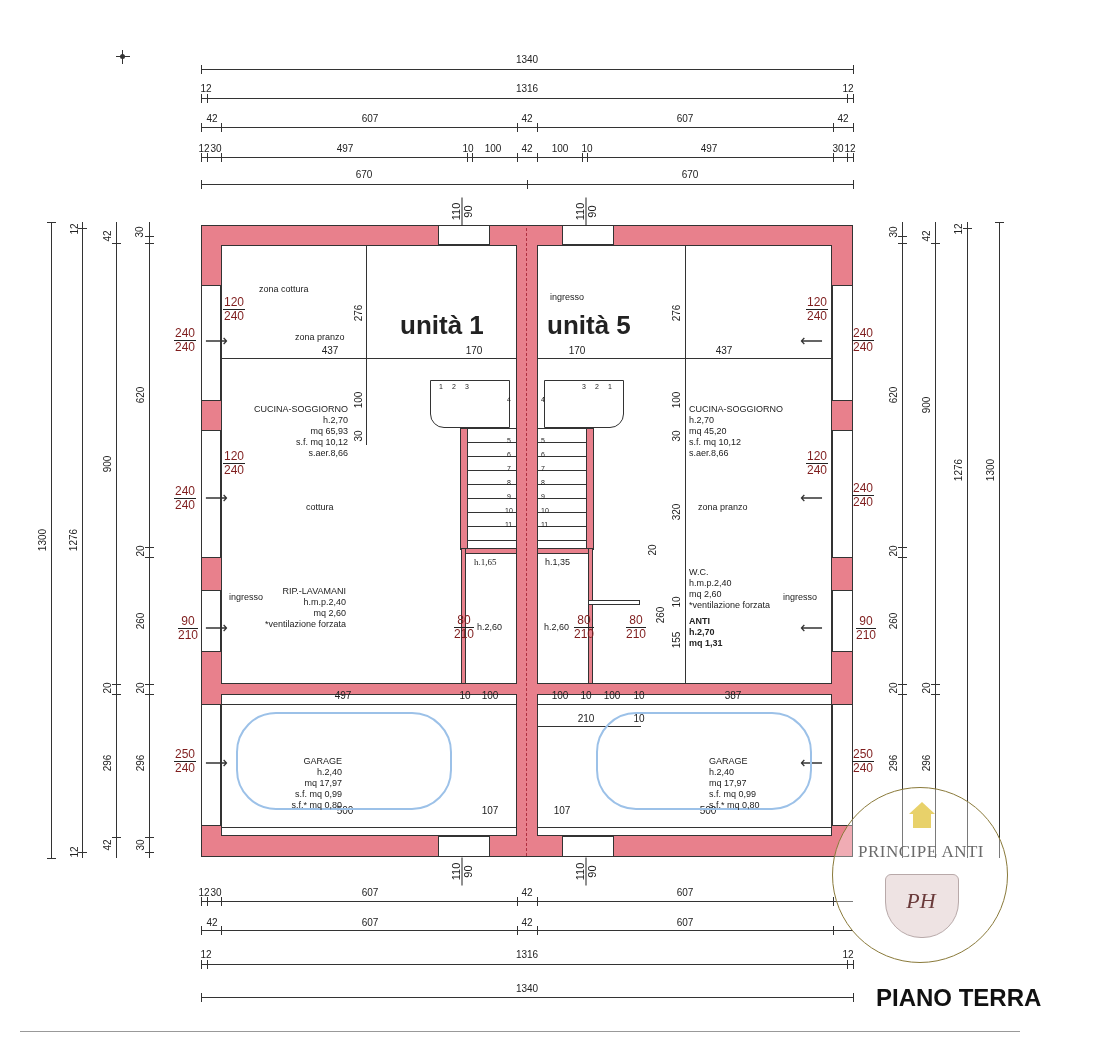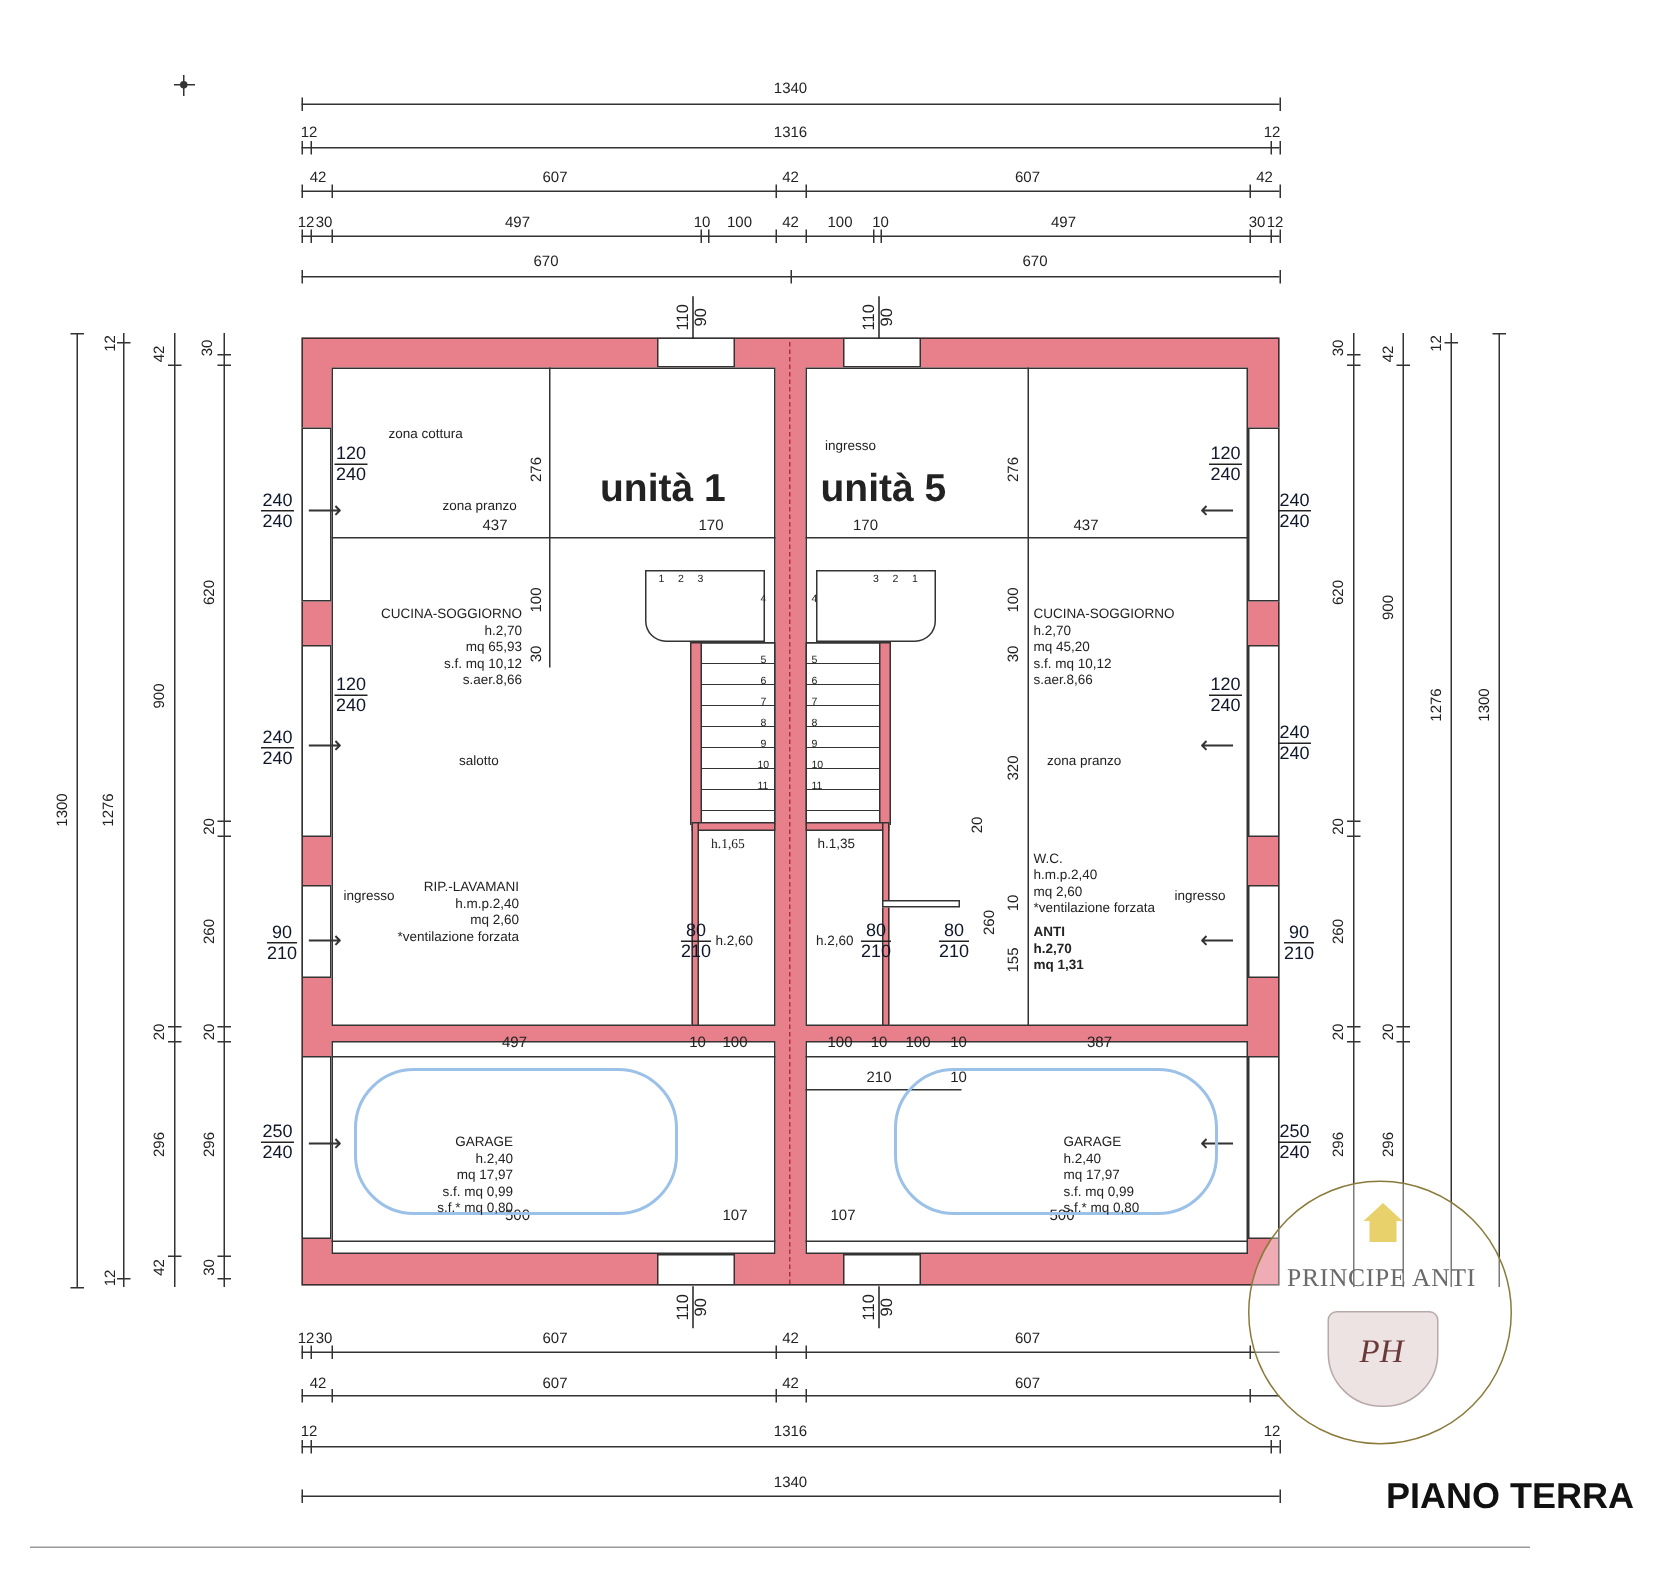--- a/index.html
+++ b/index.html
@@ -7,21 +7,21 @@
   .abs { position:absolute; }
   .dimline { position:absolute; height:1px; background:#333; }
   .vdimline { position:absolute; width:1px; background:#333; }
   .tick { position:absolute; width:1px; height:9px; background:#333; }
   .htick { position:absolute; height:1px; width:9px; background:#333; }
   .dimtxt { position:absolute; font-size:10px; color:#222; white-space:nowrap; transform:translateX(-50%); }
   .vdimtxt { position:absolute; font-size:10px; color:#222; white-space:nowrap; transform:translate(-50%,-50%) rotate(-90deg); }
   .wall { position:absolute; background:#e8808c; border:1px solid #333; box-sizing:border-box; }
   .room { position:absolute; background:#fff; border:1px solid #333; box-sizing:border-box; }
   .win { position:absolute; background:#fff; border:1px solid #333; box-sizing:border-box; }
-  .frac { position:absolute; font-size:12px; line-height:13px; text-align:center; color:#0f172a; }
+  .frac { position:absolute; font-size:12px; line-height:13px; text-align:center; color:#7f1d1d; }
   .frac .num { border-bottom:1px solid #222; display:block; padding:0 1px; }
   .vfrac { position:absolute; font-size:11px; line-height:11px; text-align:center; color:#222; transform:rotate(-90deg); transform-origin:center; }
   .vfrac .num { border-bottom:1px solid #222; display:block; }
   .lbl { position:absolute; font-size:9px; line-height:11px; color:#222; white-space:nowrap; }
   .lbl.r { text-align:right; }
   .unit { position:absolute; font-size:26px; font-weight:bold; color:#222; white-space:nowrap; }
   .step { position:absolute; font-size:7px; color:#222; }
   .arrow { position:absolute; font-size:16px; color:#333; line-height:16px; }
   .car { position:absolute; border:2px solid #9cc1e8; border-radius:40px; box-sizing:border-box; }
   .title { position:absolute; font-size:24px; font-weight:bold; color:#111; white-space:nowrap; }
@@ -245,21 +245,21 @@
     <span class="vdimtxt" style="left:358px;top:436px;">30</span>
     <span class="lbl" style="left:259px;top:284px;">zona cottura</span>
     <span class="lbl" style="left:295px;top:332px;">zona pranzo</span>
     <div class="lbl r" style="left:230px;top:404px;width:118px;">
       <div>CUCINA-SOGGIORNO</div>
       <div>h.2,70</div>
       <div>mq 65,93</div>
       <div>s.f. mq 10,12</div>
       <div>s.aer.8,66</div>
     </div>
-    <span class="lbl" style="left:306px;top:502px;">salotto</span>
+    <span class="lbl" style="left:306px;top:502px;">cottura</span>
     <span class="lbl" style="left:229px;top:592px;">ingresso</span>
     <div class="lbl r" style="left:250px;top:586px;width:96px;">
       <div>RIP.-LAVAMANI</div>
       <div>h.m.p.2,40</div>
       <div>mq 2,60</div>
       <div>*ventilazione forzata</div>
     </div>
 
     <div class="abs" style="left:430px;top:380px;width:87px;height:170px;">
       <div style="position:absolute;left:0;top:0;width:80px;height:48px;border:1px solid #333;border-radius:0 0 0 14px;box-sizing:border-box;"></div>
@@ -425,14 +425,14 @@
 </div>
 
 <div class="stamp" style="left:832px;top:787px;width:176px;height:176px;">
   <div style="position:absolute;left:76px;top:14px;width:0;height:0;border-left:13px solid transparent;border-right:13px solid transparent;border-bottom:12px solid #e8d16a;"></div>
   <div style="position:absolute;left:80px;top:26px;width:18px;height:14px;background:#e8d16a;"></div>
   <div style="position:absolute;left:0;top:54px;width:176px;text-align:center;font-family:'Liberation Serif',serif;font-size:17px;color:#6a6a6a;letter-spacing:0.5px;">PRINCIPE ANTI</div>
   <div style="position:absolute;left:52px;top:86px;width:72px;height:62px;border:1px solid #b8a9a9;border-radius:6px 6px 36px 36px;background:#eee3e3;"></div>
   <div style="position:absolute;left:52px;top:100px;width:72px;text-align:center;font-family:'Liberation Serif',serif;font-style:italic;font-size:22px;color:#6a3a3a;">PH</div>
 </div>
 
-<span class="title" style="left:876px;top:984px;margin-left:48px;">PIANO TERRA</span>
+<span class="title" style="left:876px;top:984px;">PIANO TERRA</span>
 <div class="abs" style="left:20px;top:1031px;width:1000px;height:1px;background:#999;"></div>
 
 </body></html>

